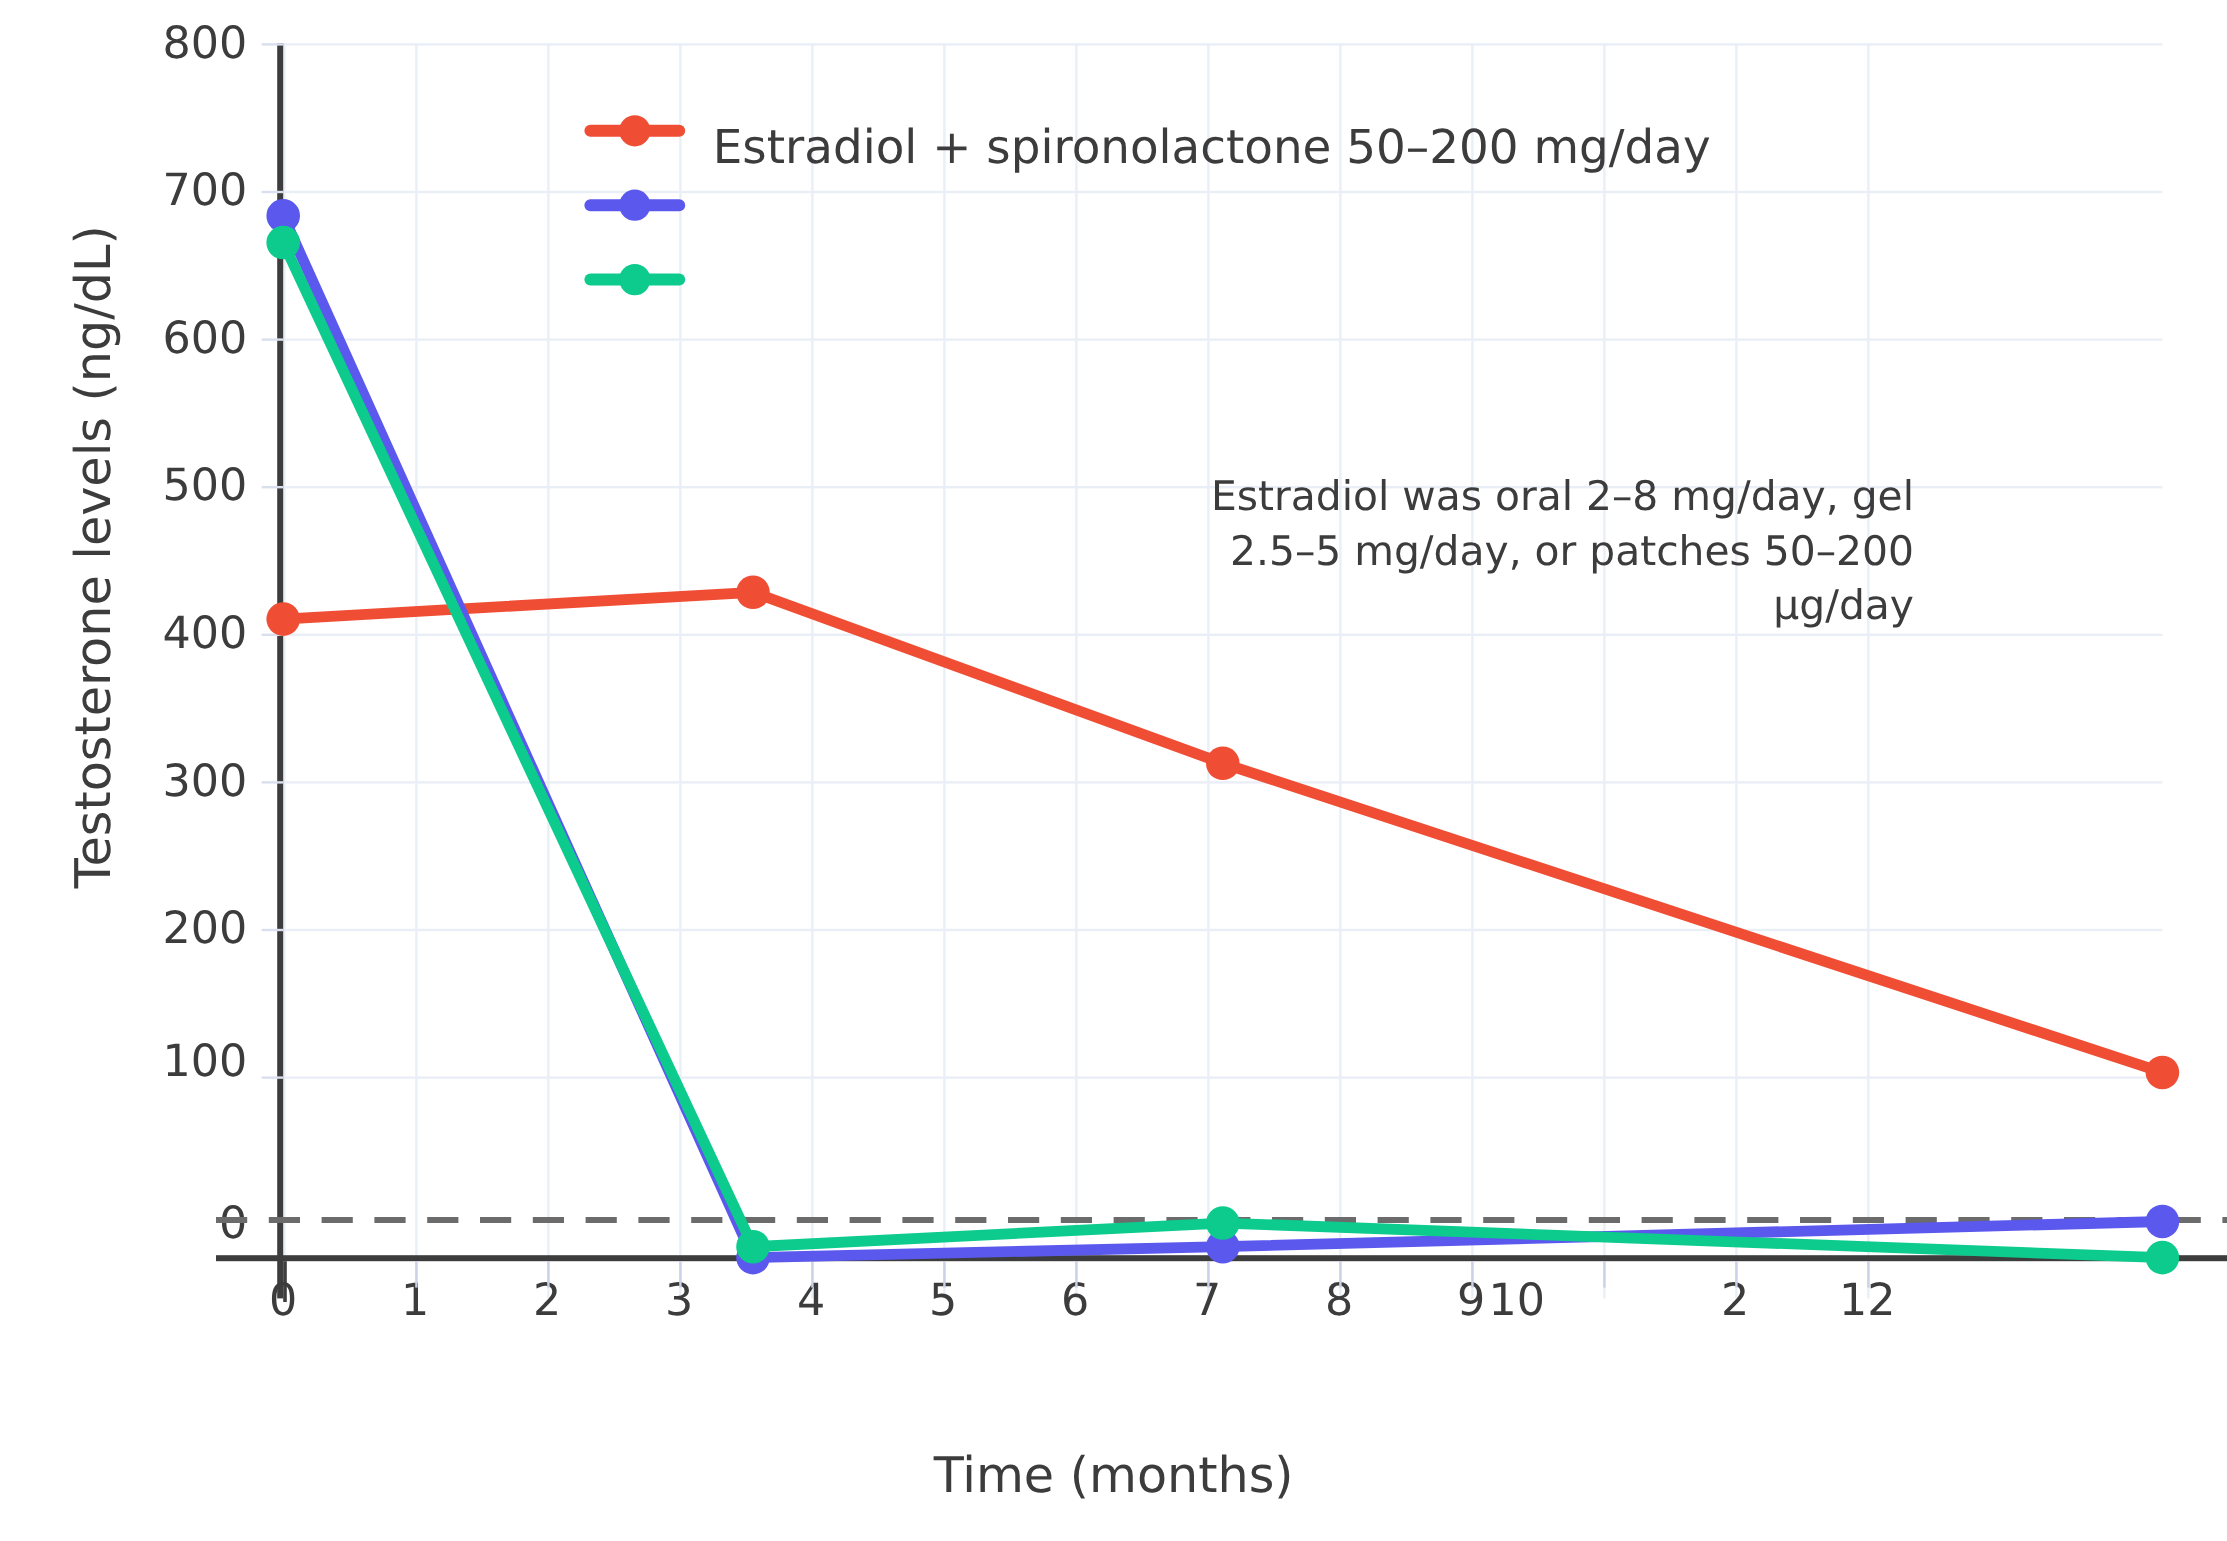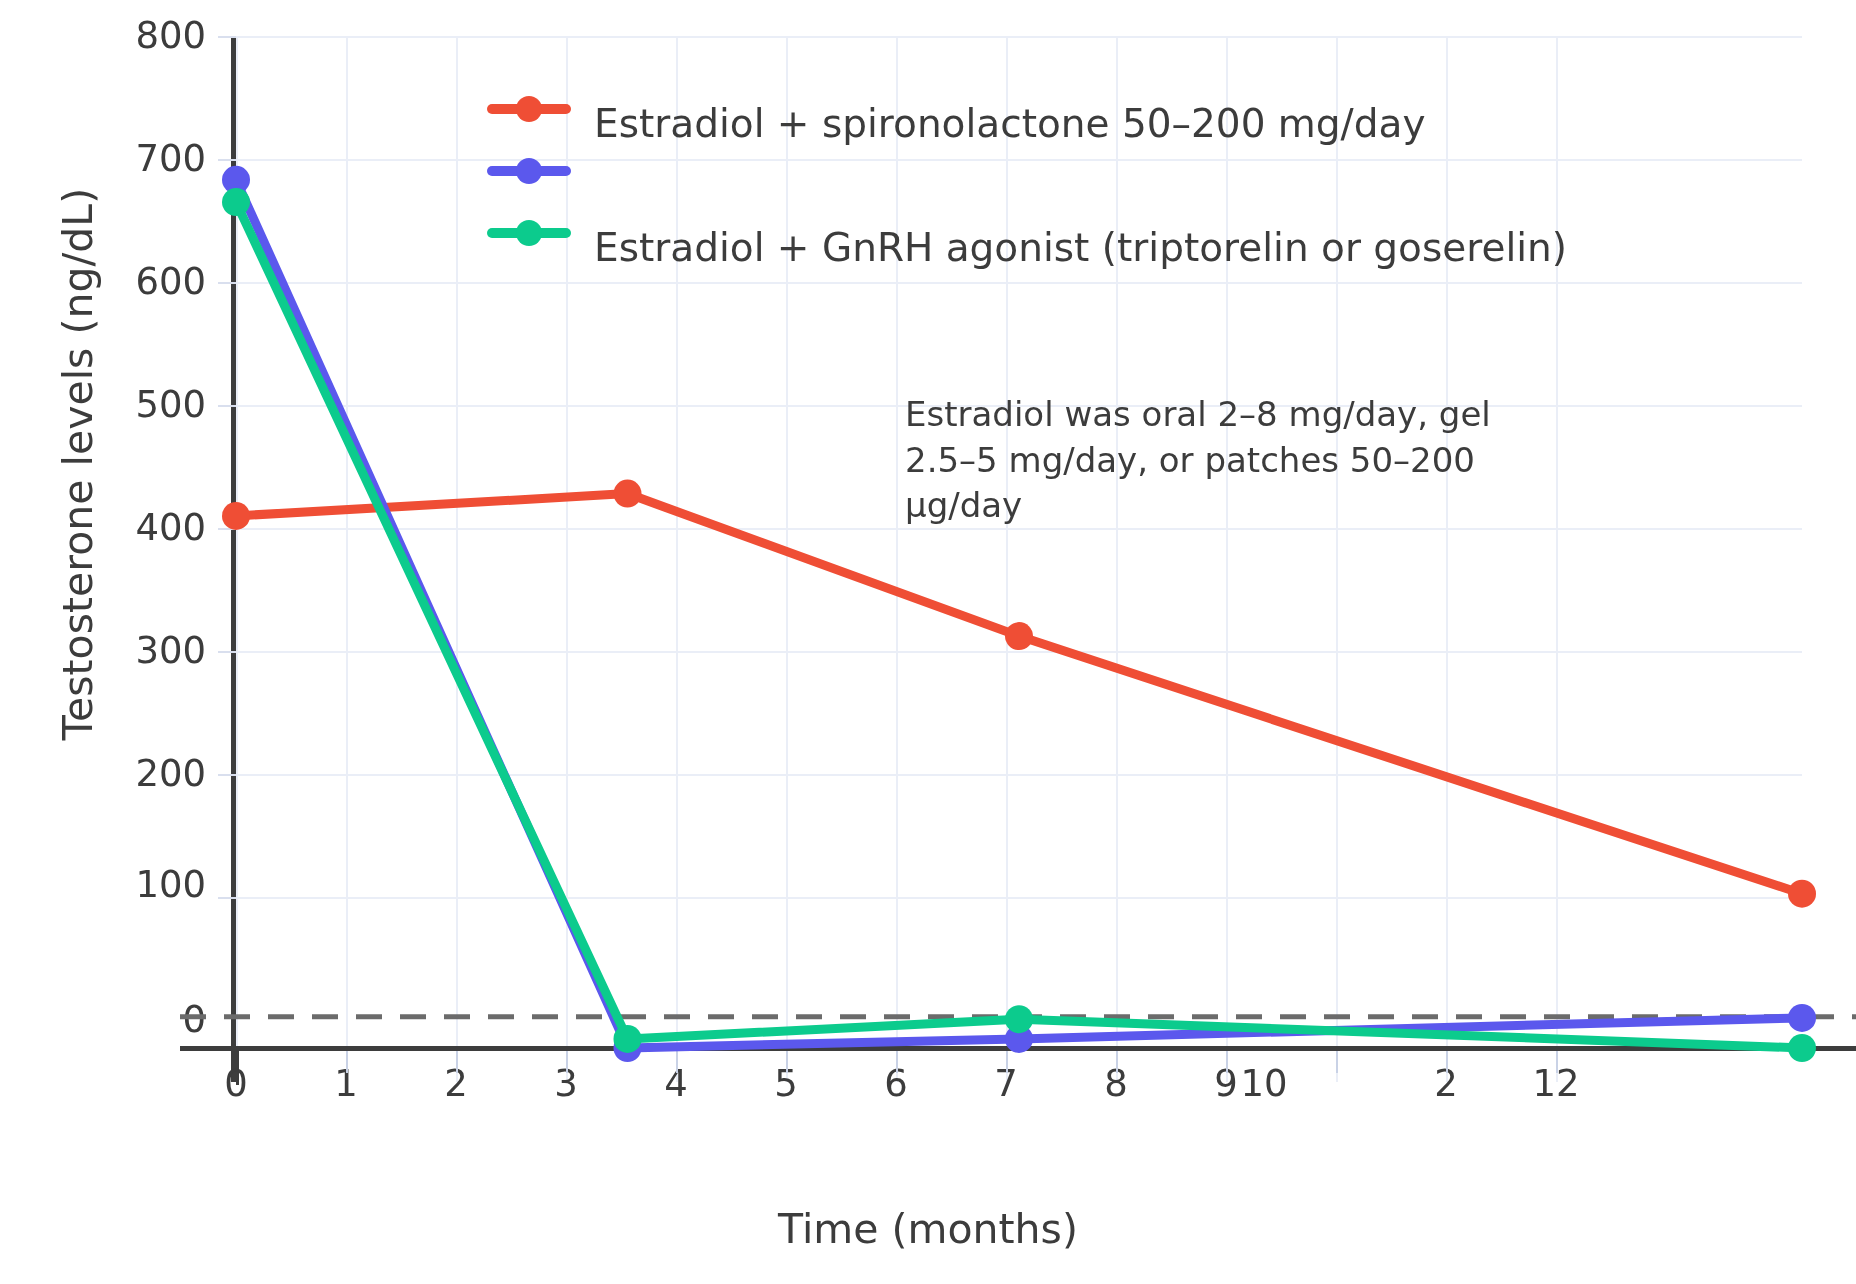--- a/index.html
+++ b/index.html
@@ -138,21 +138,21 @@
     color:#3c3c3c;
     white-space:nowrap;
     line-height:1;
   }
 
   
   #annotation {
     position:absolute;
     left:905px; top:392px;
     width:690px;
-    text-align:left;
+    text-align:right;
     font-size:34px;
     line-height:1.34;
     color:#3c3c3c;
   }
 </style>
 </head>
 <body>
 
 <div id="root">
 
@@ -270,21 +270,20 @@
     </div>
     <div class="legend-row">
       <span class="legend-swatch" style="background:#5b58ed">
           <i style="background:#5b58ed"></i>
         </span>
     </div>
     <div class="legend-row">
       <span class="legend-swatch" style="background:#0ccb8d">
           <i style="background:#0ccb8d"></i>
         </span>
-      <span class="legend-text">Estradiol + GnRH agonist (triptorelin or goserelin)</span>
     </div>
   </div>
 
   <div id="annotation">
     <div>Estradiol was oral 2–8 mg/day, gel</div>
     <div>2.5–5 mg/day, or patches 50–200 µg/day</div>
   </div>
 
 </div>
 

